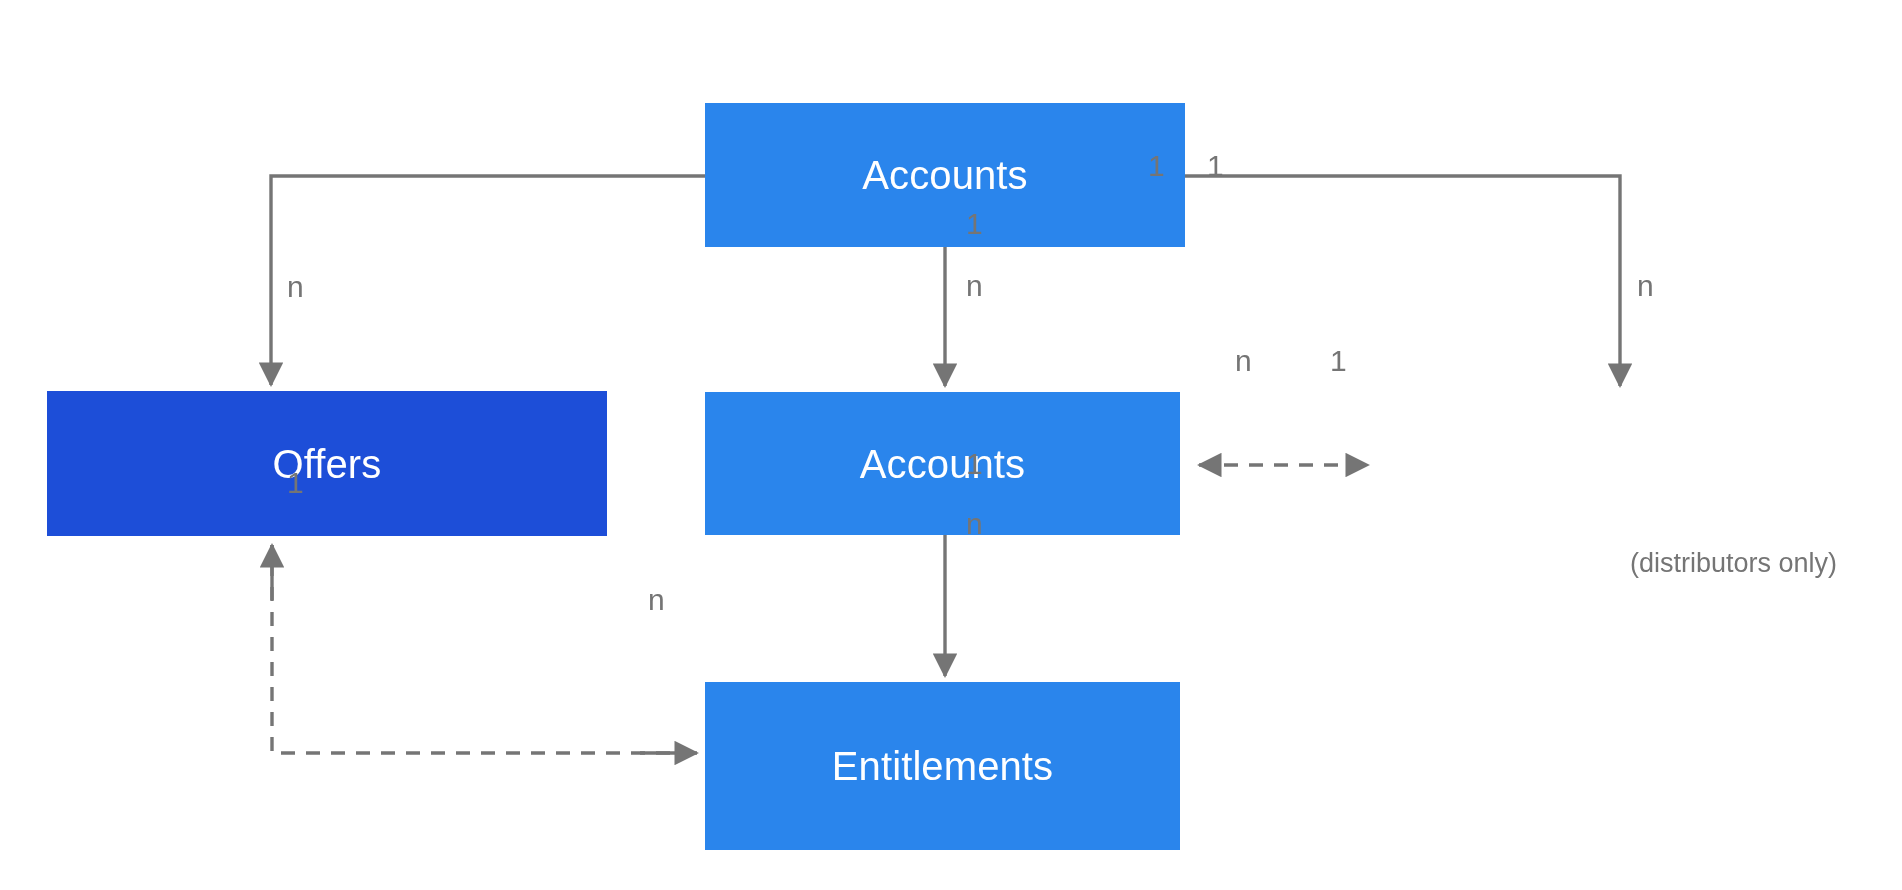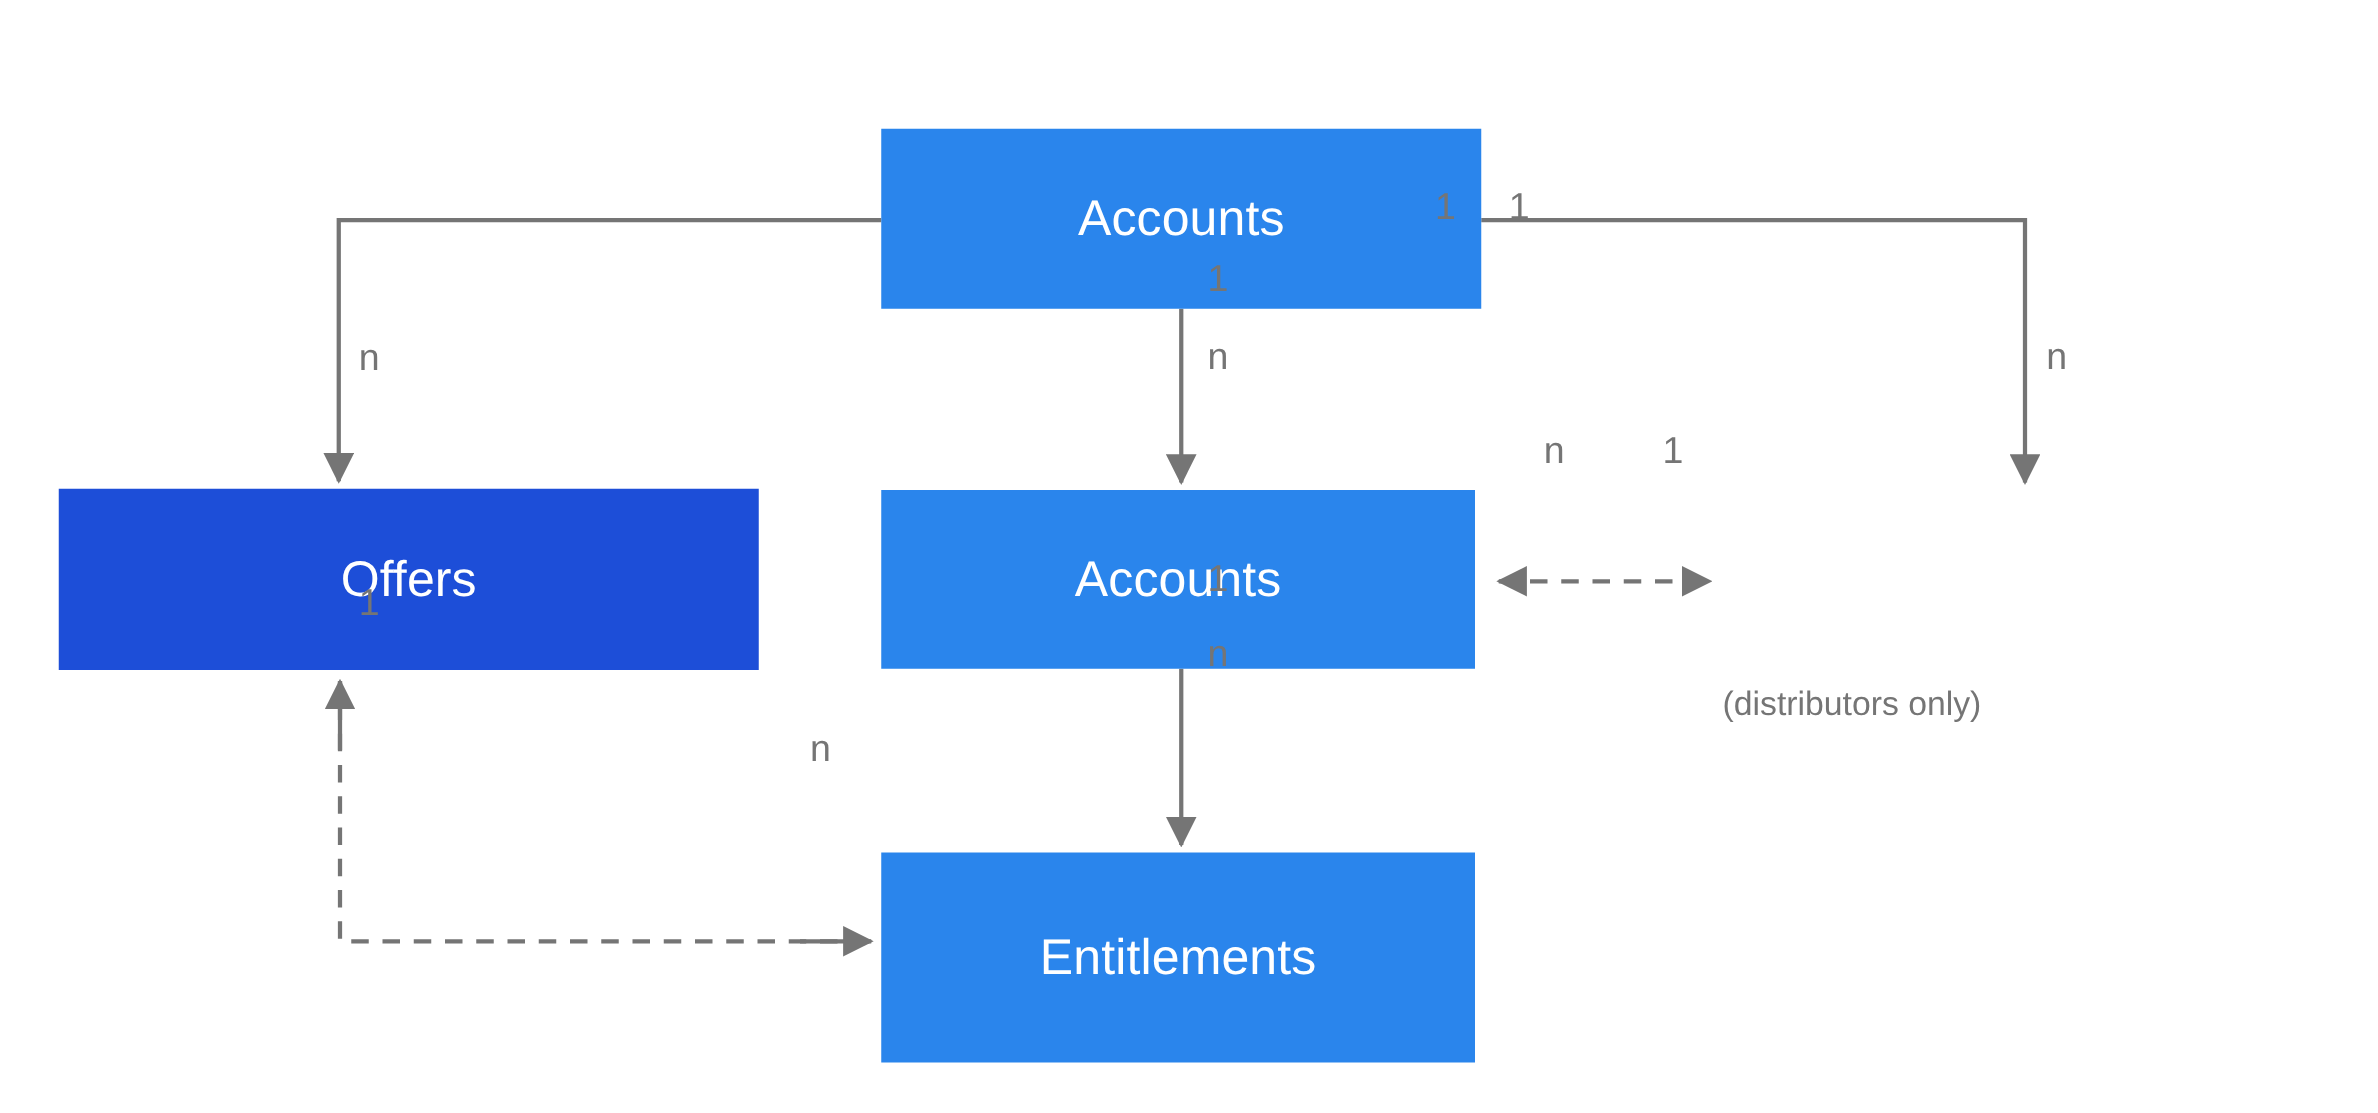--- a/index.html
+++ b/index.html
@@ -51,21 +51,21 @@
   .node-entitle    { left: 705px; top: 682px; width: 475px; height: 168px; background: #2a85ec; }
 
   .caption {
     position: absolute;
     color: #757575;
     font-size: 27px;
     line-height: 1;
     white-space: nowrap;
     user-select: none;
   }
-  .caption-cpl { left: 1378px; top: 550px; width: 459px; text-align: left; }
+  .caption-cpl { left: 1378px; top: 550px; width: 459px; text-align: right; }
 
   .edge-label {
     position: absolute;
     color: #757575;
     font-size: 30px;
     line-height: 1;
     white-space: nowrap;
     user-select: none;
   }
   

